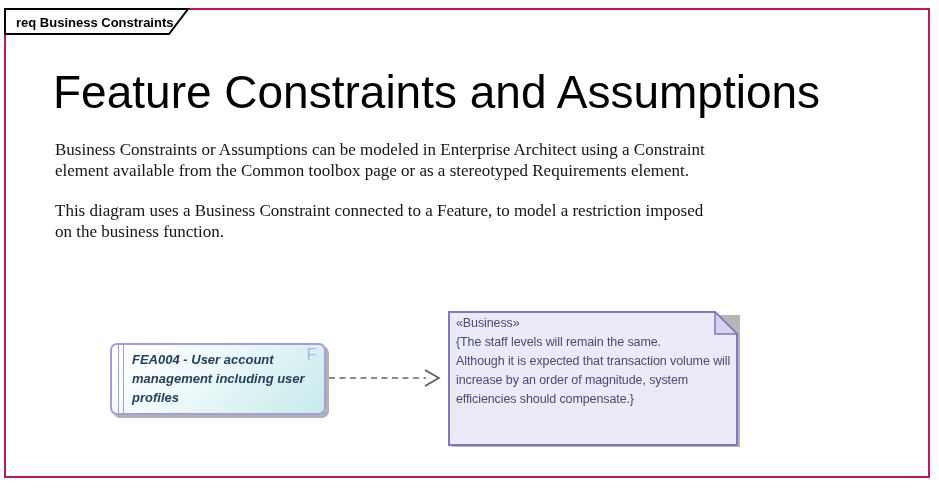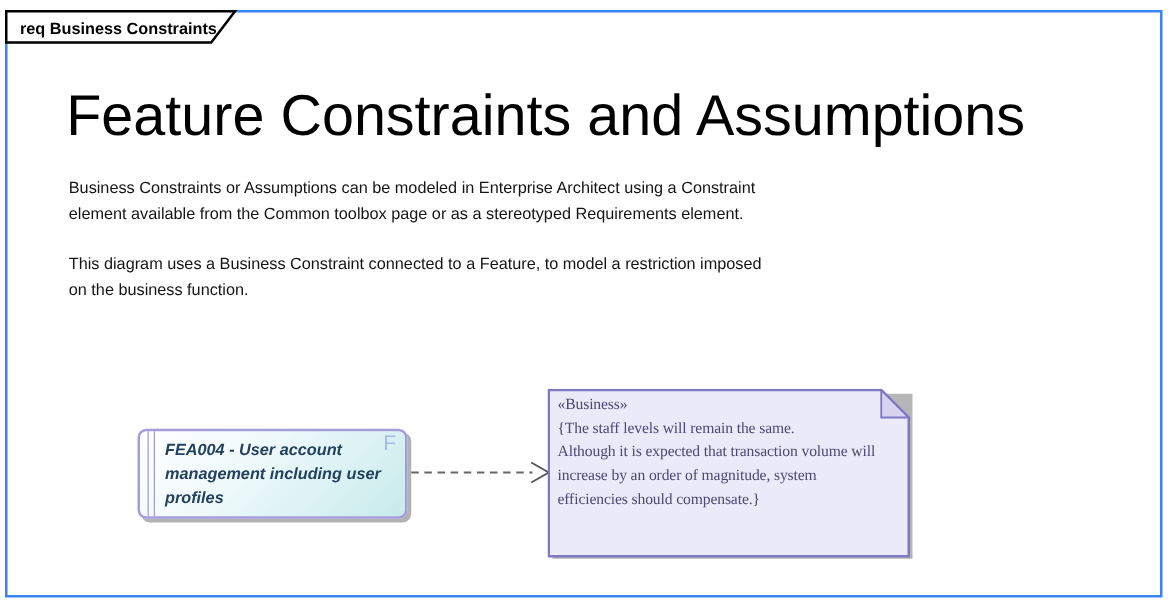--- a/index.html
+++ b/index.html
@@ -14,21 +14,21 @@
     height: 489px;
     background: #ffffff;
     overflow: hidden;
   }
 
   
   .frame {
     position: absolute;
     left: 4px; top: 8px;
     width: 926px; height: 470px;
-    border: 2px solid #3b82f6;
+    border: 2px solid #be185d;
     box-sizing: border-box;
   }
   .frame-tab {
     position: absolute;
     left: -2px; top: -2px;
     width: 195px; height: 30px;
   }
   .frame-tab text {
     font-family: "Liberation Sans", "DejaVu Sans", sans-serif;
     font-size: 13px;
@@ -42,24 +42,25 @@
     left: 53px; top: 69px;
     font-size: 46px;
     line-height: 1.0;
     font-weight: 400;
     color: #000000;
     white-space: nowrap;
   }
   .doc-para {
     position: absolute;
     left: 55px;
-    font-size: 13px;
+    font-size: 17px;
     line-height: 20.5px;
     color: #141414;
     white-space: pre-line;
+    font-family: Liberation Serif, serif;
   }
   .para-1 { top: 140px; }
   .para-2 { top: 201px; }
 
   
   .feature {
     position: absolute;
     left: 110px; top: 343px;
     width: 216px; height: 72px;
     box-sizing: border-box;
@@ -106,22 +107,22 @@
   
   .connector {
     position: absolute;
     left: 328px; top: 366px;
     width: 116px; height: 24px;
   }
 
   
   .note {
     position: absolute;
-    left: 438px; top: 311px;
-    width: 294px; height: 139px; font-family: Liberation Serif, serif;
+    left: 448px; top: 311px;
+    width: 294px; height: 139px;
   }
   .note svg { position: absolute; left: 0; top: 0; }
   .note-textwrap {
     position: absolute;
     left: 8px; top: 3px;
     width: 278px;
     color: #4a4a73;
     font-size: 12.5px;
     line-height: 19px;
     letter-spacing: -0.1px;

